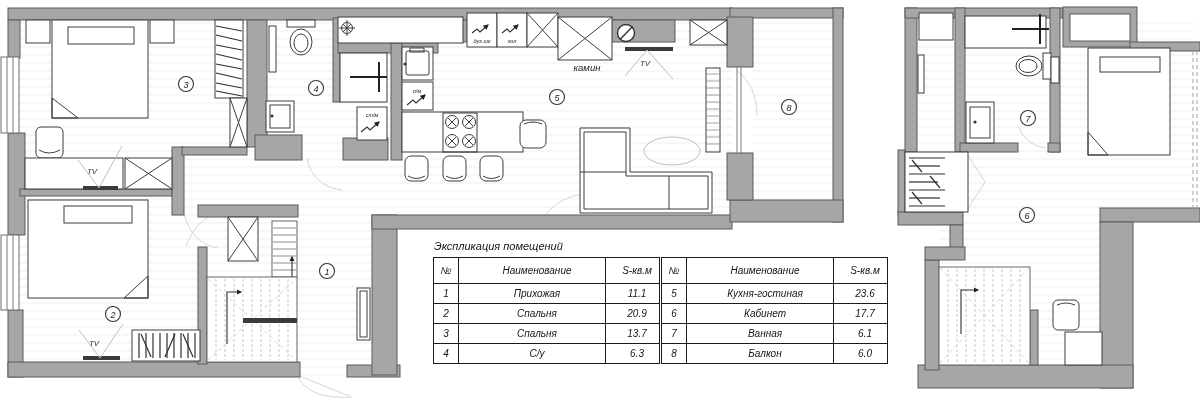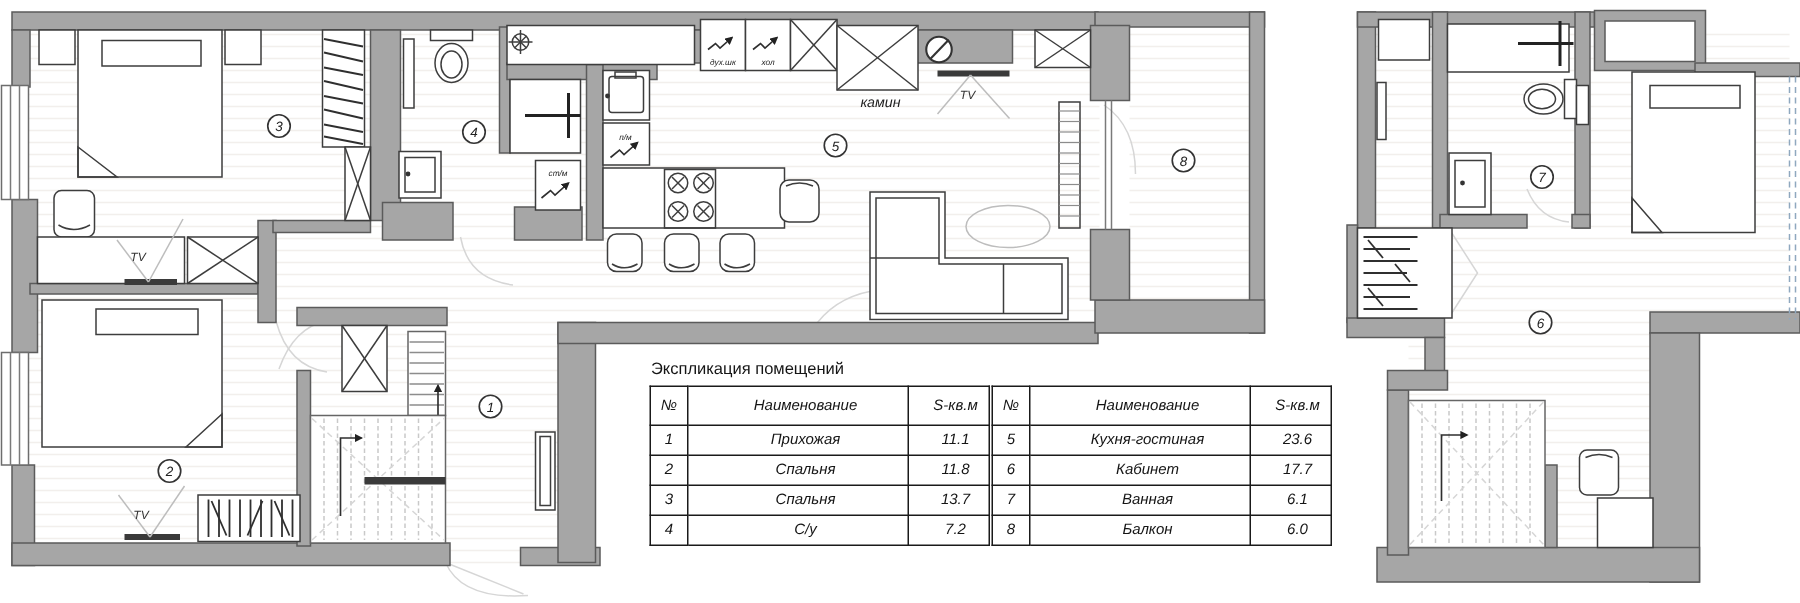--- a/index.html
+++ b/index.html
@@ -21,21 +21,21 @@
   .glz{stroke:#7a7a7a;stroke-width:1;}
   .wline{stroke:var(--window);stroke-width:1;stroke-dasharray:4 3;}
   .walkline{fill:none;stroke:#2f2f2f;stroke-width:1.1;}
   .num-circ{fill:#fff;stroke:#333;stroke-width:1.1;}
   text.num{font:italic 9px "Liberation Sans",sans-serif;fill:#222;text-anchor:middle;}
   text.lbl-xs{font:italic 5.5px "Liberation Sans",sans-serif;fill:#222;text-anchor:middle;}
   text.lbl-sm{font:italic 8px "Liberation Sans",sans-serif;fill:#333;text-anchor:middle;}
   text.lbl-lg{font:italic 9.5px "Liberation Sans",sans-serif;fill:#222;text-anchor:middle;}
   
   .legend{position:absolute;left:433px;top:240px;color:#151515;}
-  .legend-title{font-size:11px;margin:0 0 5px 1px;}
+  .legend-title{font-style:italic;font-size:11px;margin:0 0 5px 1px;}
   .legend-tables{display:flex;}
   .legend table{border-collapse:collapse;border:1.6px solid #1a1a1a;margin-right:1px;}
   .legend th,.legend td{border:1.1px solid #1a1a1a;font-style:italic;font-weight:normal;
       font-size:10px;padding:0;white-space:nowrap;}
   .legend th{height:25px;}
   .legend td{height:19px;}
   .c-num{width:24px;text-align:center;}
   .c-name{width:136px;text-align:center;padding-left:10px!important;}
   .c-area{width:44px;text-align:center;padding-left:9px!important;}
 </style>
@@ -507,31 +507,31 @@
           <th class="c-area">S-кв.м</th>
         </tr>
         <tr>
           <td class="c-num">1</td>
           <td class="c-name">Прихожая</td>
           <td class="c-area">11.1</td>
         </tr>
         <tr>
           <td class="c-num">2</td>
           <td class="c-name">Спальня</td>
-          <td class="c-area">11.8</td>
+          <td class="c-area">20.9</td>
         </tr>
         <tr>
           <td class="c-num">3</td>
           <td class="c-name">Спальня</td>
           <td class="c-area">13.7</td>
         </tr>
         <tr>
           <td class="c-num">4</td>
           <td class="c-name">С/у</td>
-          <td class="c-area">7.2</td>
+          <td class="c-area">6.3</td>
         </tr>
       </tbody>
         </table>
       <table>
         <tbody>
             <tr>
           <th class="c-num">№</th>
           <th class="c-name">Наименование</th>
           <th class="c-area">S-кв.м</th>
         </tr>

